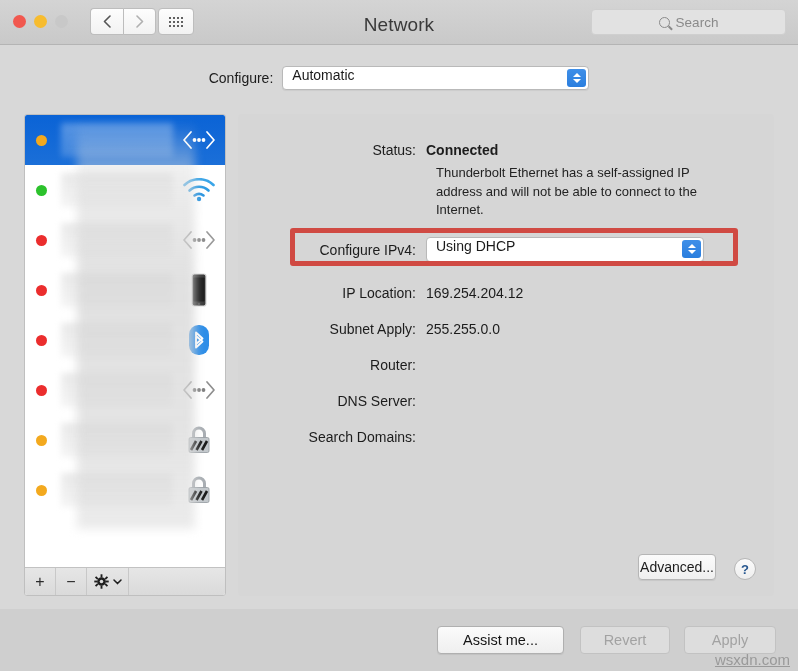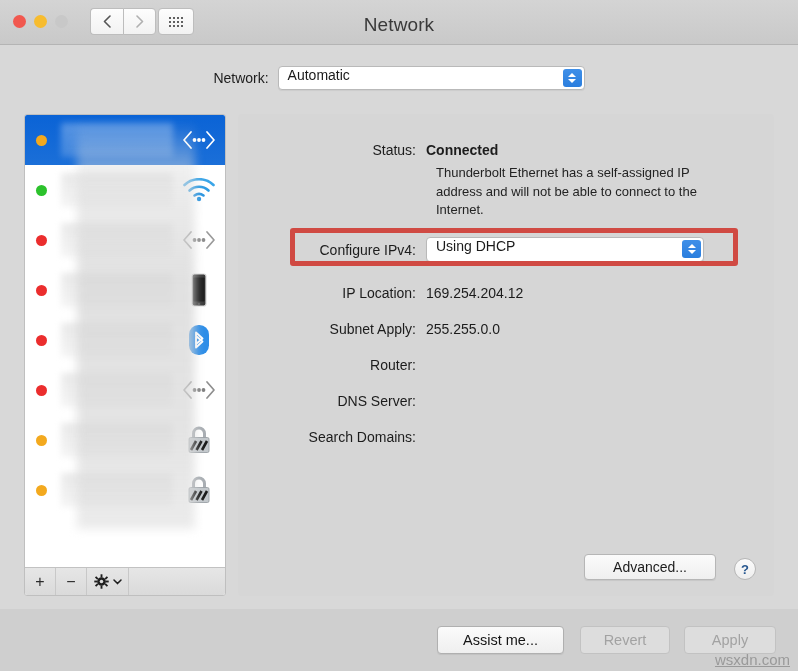--- a/index.html
+++ b/index.html
@@ -300,21 +300,21 @@
   .ipv4-popup {
     width: 278px;
     height: 25px;
   }
 
   
   .adv-btn {
     position: absolute;
     right: 58px; bottom: 16px;
     height: 26px;
-    padding: 0 28px;
+    padding: 0 1px;
     background: linear-gradient(to bottom, #fbfbfb, #efefef);
     border: 1px solid #b6b6b6;
     border-radius: 4px;
     font-size: 14px;
     color: #1c1c1c;
     display: flex; align-items: center; justify-content: center;
     box-shadow: 0 1px 1px rgba(0,0,0,0.07);
     cursor: default;
   }
   .help-btn {
@@ -409,24 +409,28 @@
         <i></i>
         <i></i>
         <i></i>
         <i></i>
         <i></i>
     </span>
   </div>
 
   <div class="win-title">Network</div>
 
+  <div class="search-box">
+    <span class="mag"></span>
+    <span class="search-placeholder">Search</span>
+  </div>
 </div>
 
 <div class="location-row">
-  <span class="location-label">Network:</span>
+  <span class="location-label">Configure:</span>
   <div class="popup location-popup">
     <span class="pop-value">Automatic</span>
     <span class="stepper">
       <span class="chev-up"></span>
         <span class="chev-dn"></span>
     </span>
   </div>
 </div>
 
 <div class="sidebar">

